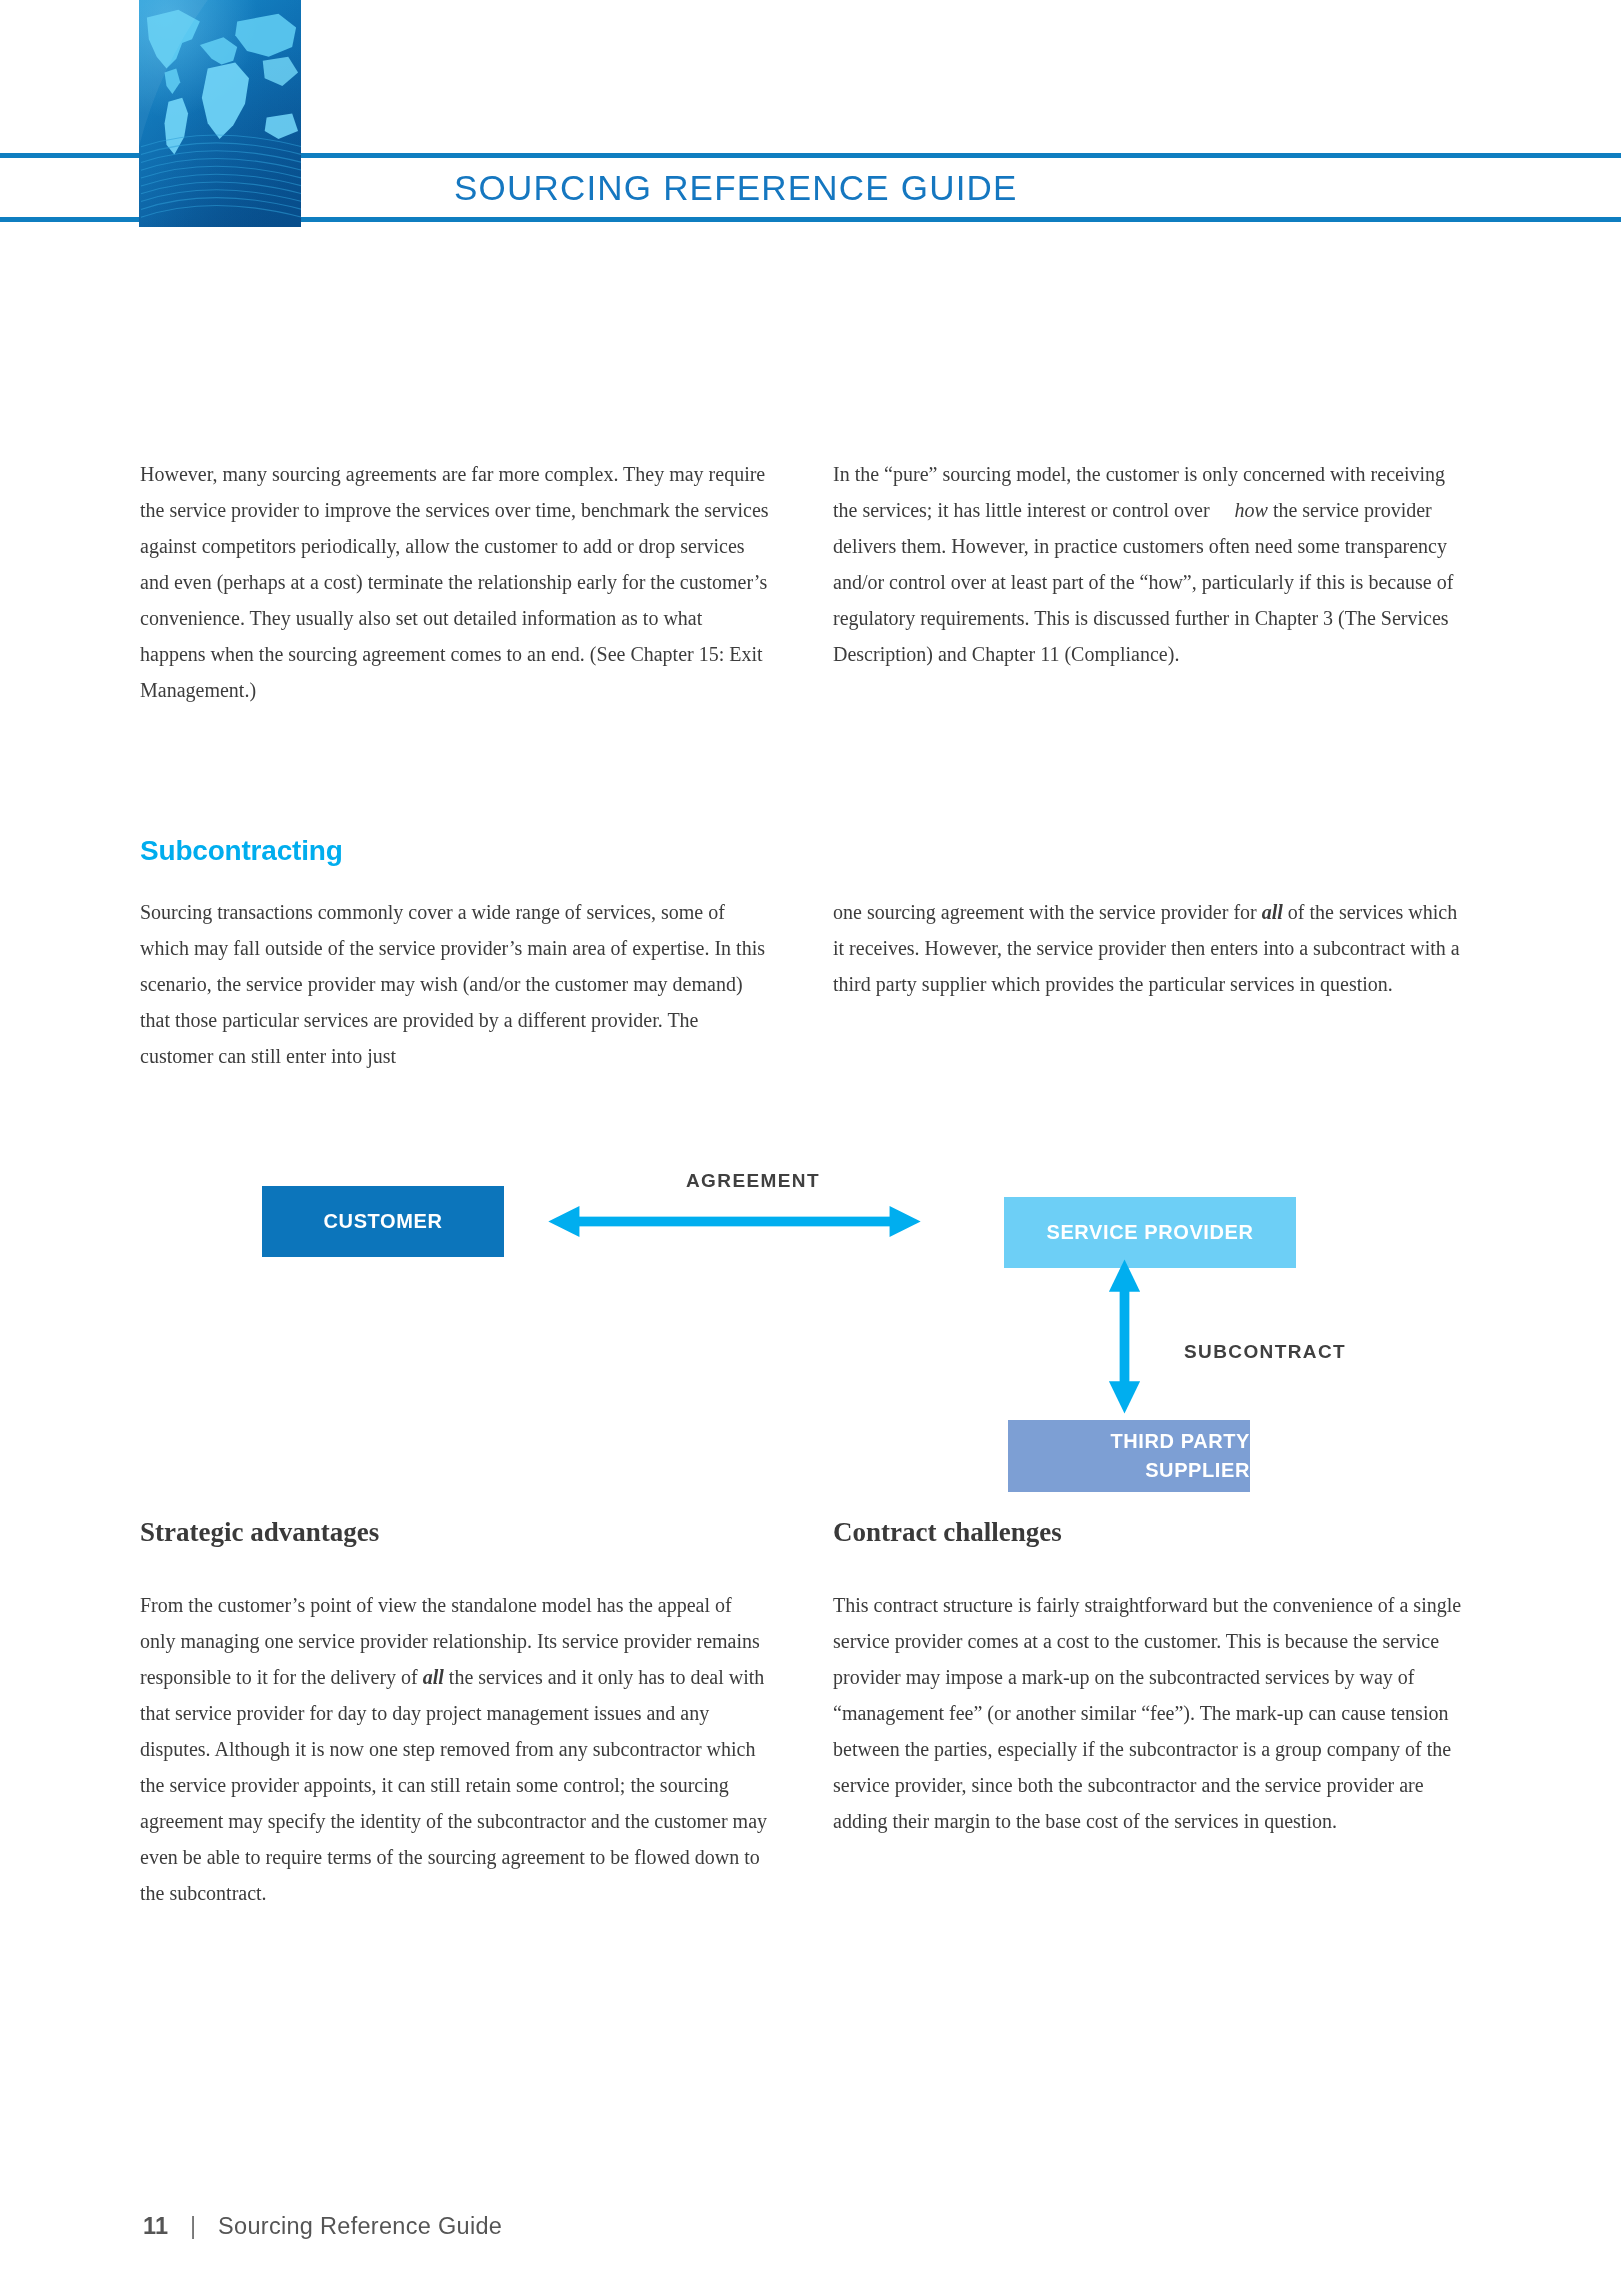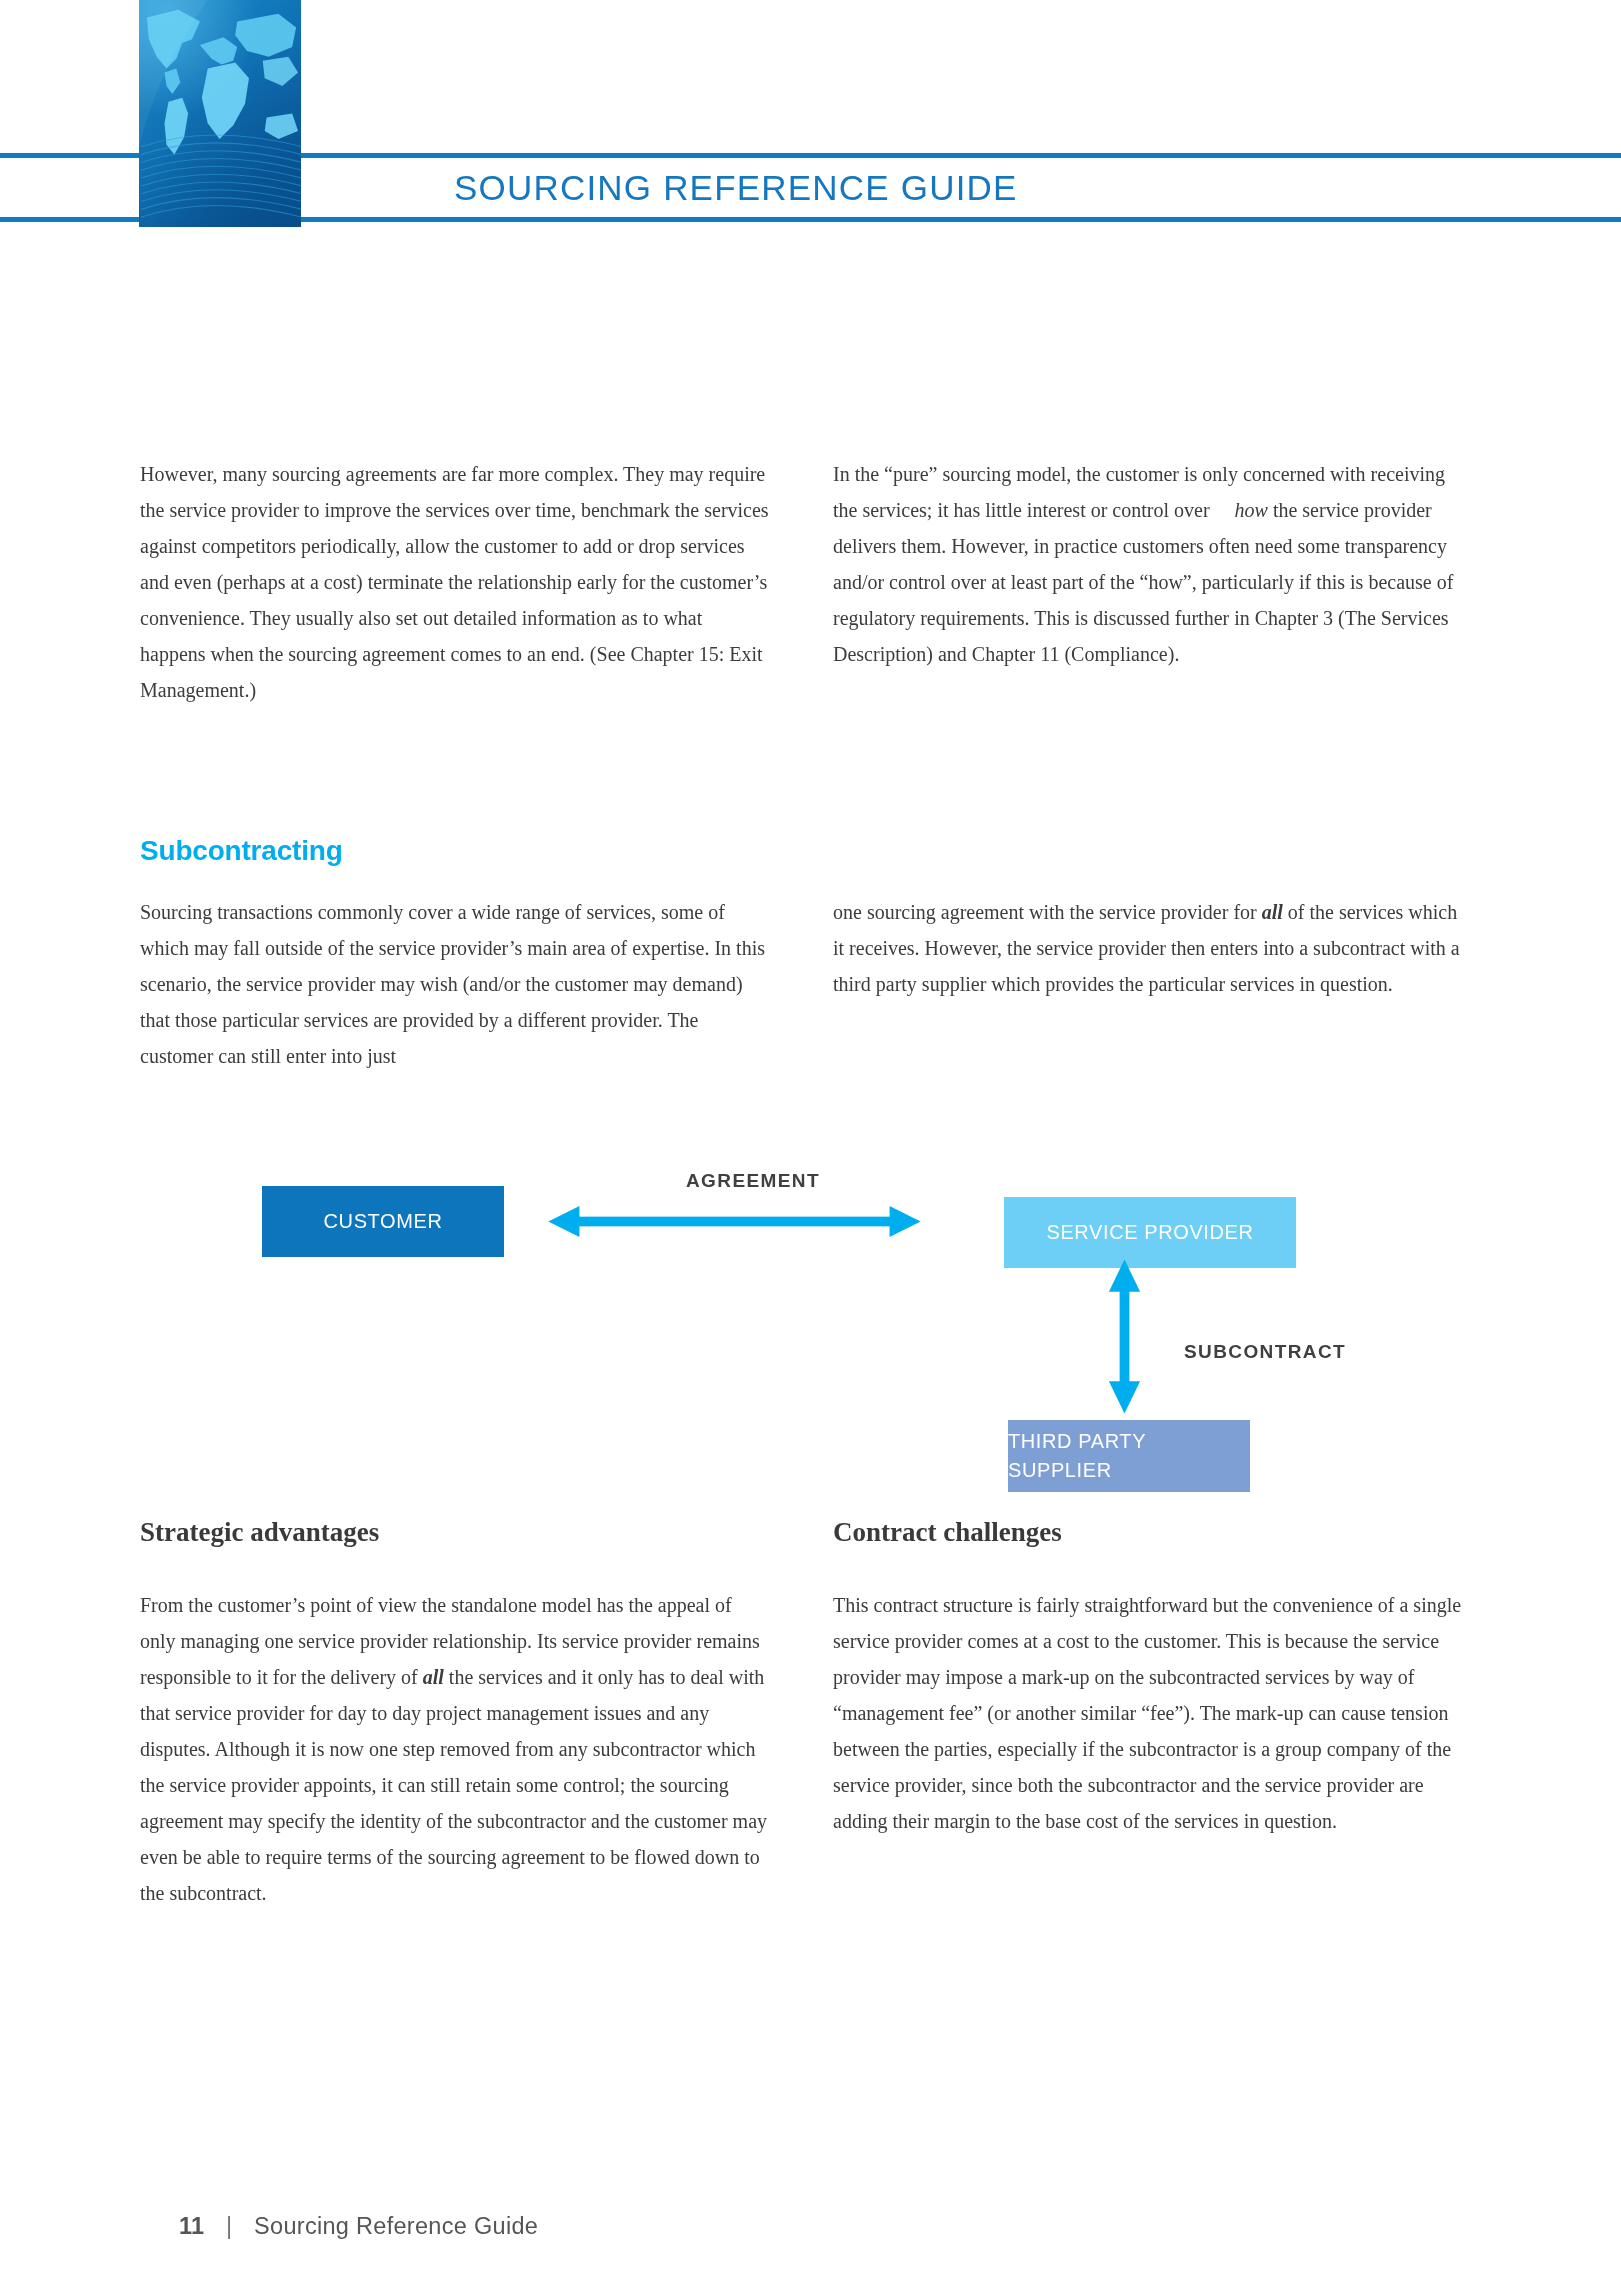--- a/index.html
+++ b/index.html
@@ -110,23 +110,23 @@
     left: 140px;
     top: 1157px;
     width: 1372px;
     height: 343px;
   }
   .dbox {
     position: absolute;
     display: flex;
     align-items: center;
     justify-content: center;
-    text-align: left;
-    font-family: "Liberation Sans", sans-serif;
-    font-weight: normal;
+    text-align: right;
+    font-family: "Liberation Sans", sans-serif;
+    font-weight: bold;
     font-size: 20px;
     letter-spacing: 0.6px;
     color: #ffffff;
     line-height: 29px;
   }
   .box-customer  { left: 122px;  top: 29px;  width: 242px; height: 71px; background: #0c75bb; }
   .box-provider  { left: 864px;  top: 40px;  width: 292px; height: 71px; background: #6dcff6; }
   .box-third     { left: 868px;  top: 263px; width: 242px; height: 72px; background: #7d9fd4; }
 
   .dlabel {
@@ -149,21 +149,20 @@
     position: absolute;
     left: 143px;
     top: 2213px;
     font-family: "Liberation Sans", sans-serif;
     font-size: 23.5px;
     color: #555555;
     letter-spacing: 0.3px;
     display: flex;
     align-items: baseline;
     gap: 0px;
-    margin-left: 36px;
   }
   .footer .pg { font-weight: bold; }
   .footer .sep { margin: 0 21.6px; color: #777; }
 </style>
 </head>
 <body>
 
 <div class="header">
 
   <div class="hdr-rule-top"></div>

